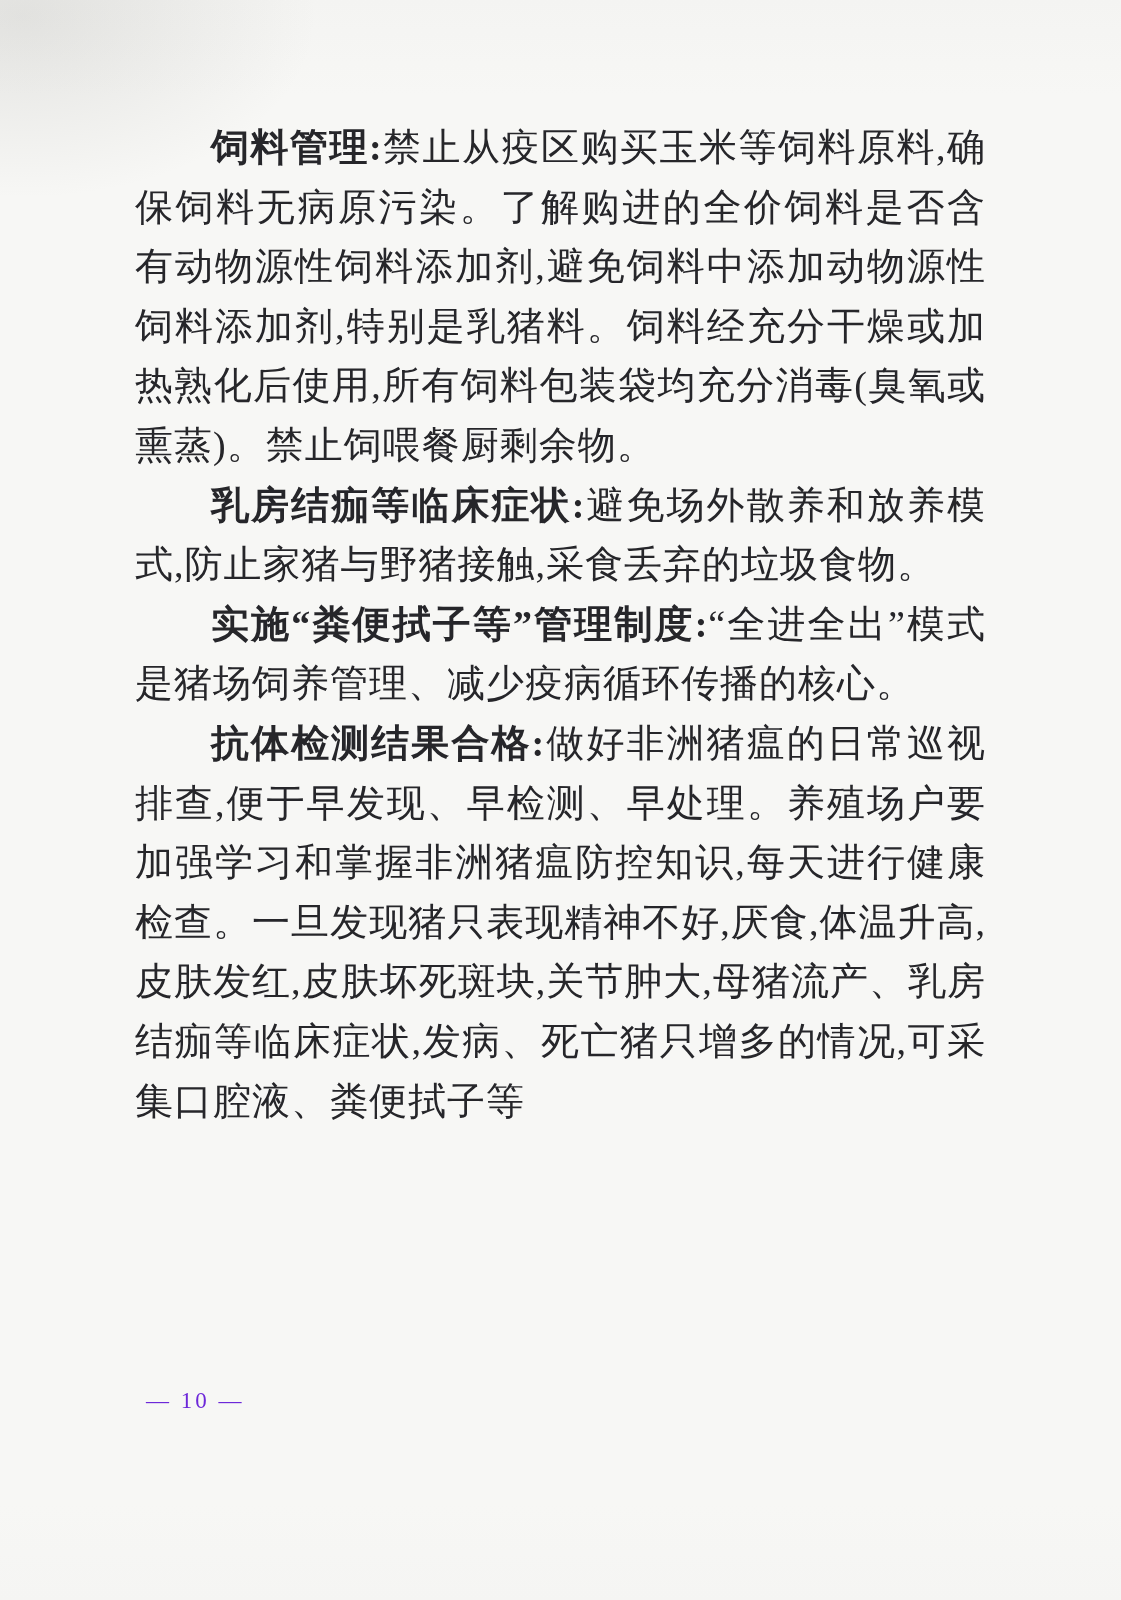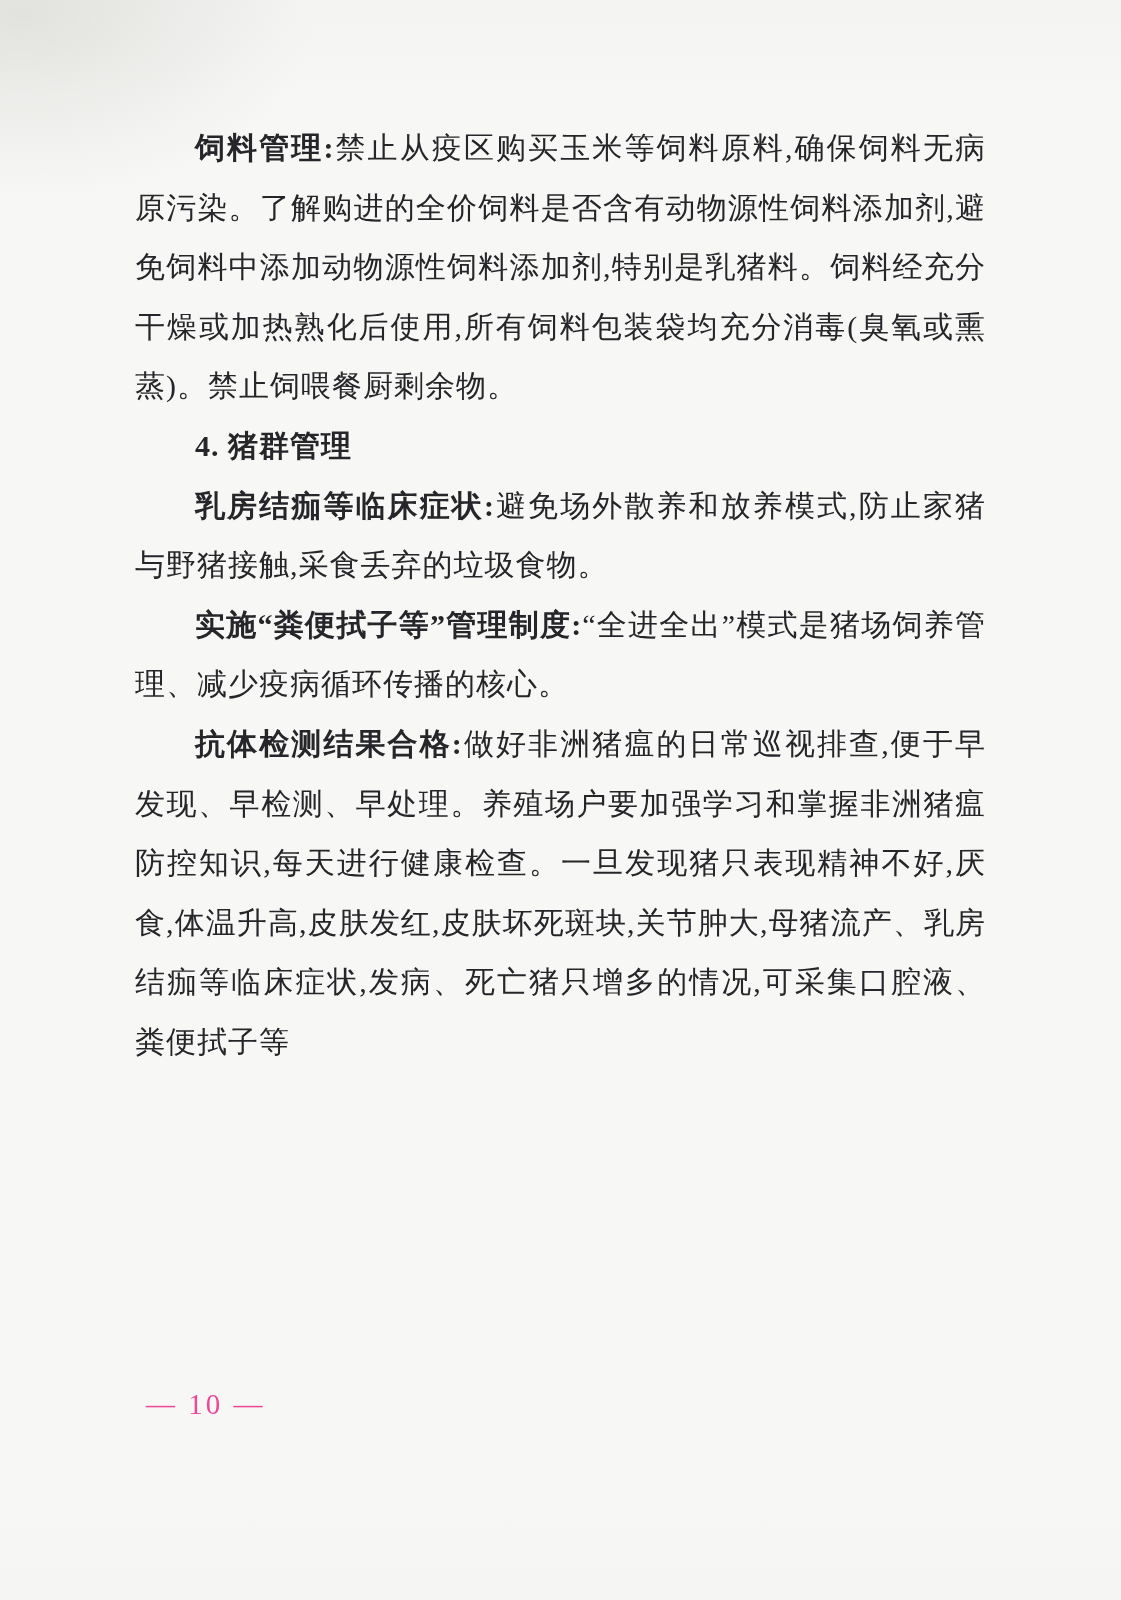--- a/index.html
+++ b/index.html
@@ -15,53 +15,52 @@
       radial-gradient(ellipse 420px 260px at 2% 1%, rgba(150,150,145,0.20), rgba(0,0,0,0) 70%),
       linear-gradient(180deg, #f4f4f2 0%, #f7f7f5 6%, #f7f7f5 94%, #f5f5f3 100%);
     font-family: "Liberation Serif", "DejaVu Serif", serif;
     color: #26262a;
   }
   .doc-content {
     position: absolute;
     left: 135px;
     top: 118px;
     width: 851px;
-    font-size: 30px;
+    font-size: 38px;
     line-height: 59.6px;
     letter-spacing: 1px;
     text-align: justify;
     text-justify: inter-ideograph;
   }
   .doc-content p {
     margin: 0;
     text-indent: 2em;
   }
   .lead {
     font-weight: 700;
   }
   .heading {
     font-weight: 700;
   }
   .page-number {
     position: absolute;
     left: 146px;
     top: 1388px;
-    font-size: 29px;
+    font-size: 23px;
     letter-spacing: 3px;
-    color: #ec4899;
+    color: #6d28d9;
   }
 </style>
 </head>
 <body>
 
 <div class="doc-content">
 
   <p><span class="lead">饲料管理:</span><span>禁止从疫区购买玉米等饲料原料,确保饲料无病原污染。了解购进的全价饲料是否含有动物源性饲料添加剂,避免饲料中添加动物源性饲料添加剂,特别是乳猪料。饲料经充分干燥或加热熟化后使用,所有饲料包装袋均充分消毒(臭氧或熏蒸)。禁止饲喂餐厨剩余物。</span></p>
 
-  <p class="heading">4. 猪群管理</p>
 
   <p><span class="lead">乳房结痂等临床症状:</span><span>避免场外散养和放养模式,防止家猪与野猪接触,采食丢弃的垃圾食物。</span></p>
 
   <p><span class="lead">实施“粪便拭子等”管理制度:</span><span>“全进全出”模式是猪场饲养管理、减少疫病循环传播的核心。</span></p>
 
 
   <p><span class="lead">抗体检测结果合格:</span><span>做好非洲猪瘟的日常巡视排查,便于早发现、早检测、早处理。养殖场户要加强学习和掌握非洲猪瘟防控知识,每天进行健康检查。一旦发现猪只表现精神不好,厌食,体温升高,皮肤发红,皮肤坏死斑块,关节肿大,母猪流产、乳房结痂等临床症状,发病、死亡猪只增多的情况,可采集口腔液、粪便拭子等</span></p>
 
 </div>
 

